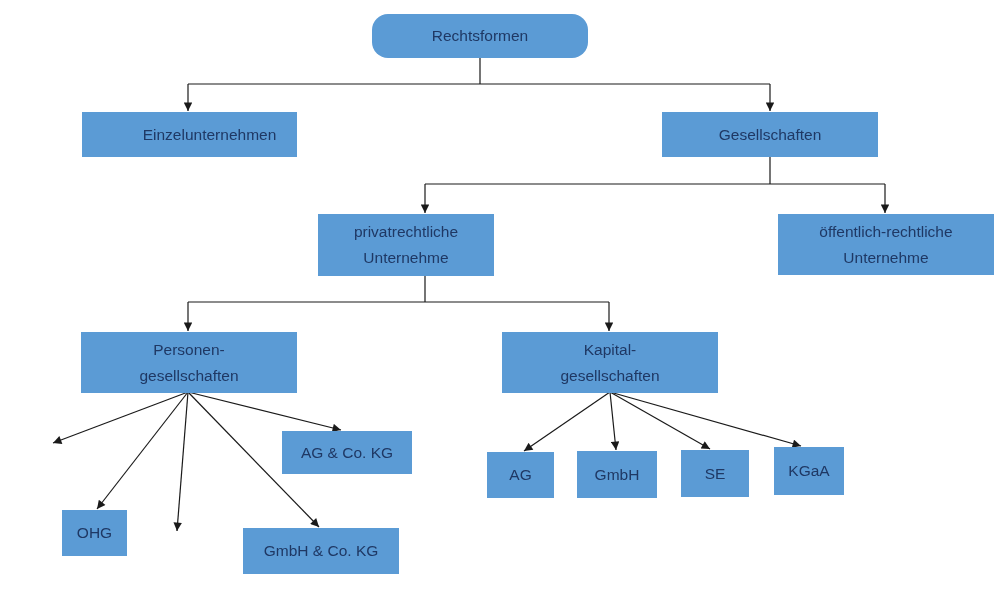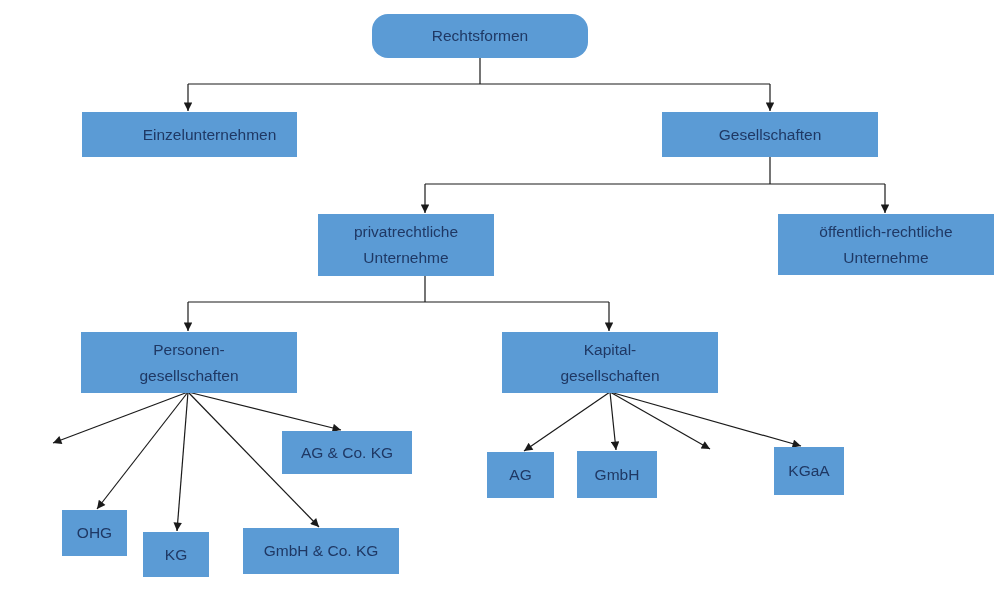--- a/index.html
+++ b/index.html
@@ -96,26 +96,26 @@
 
   <div class="node" style="left:81px; top:332px; width:216px; height:61px;">Personen-
 gesellschaften</div>
 
   <div class="node" style="left:502px; top:332px; width:216px; height:61px;">Kapital-
 gesellschaften</div>
 
 
   <div class="node" style="left:62px; top:510px; width:65px; height:46px;">OHG</div>
 
-  <div class="node" style="left:143px; top:532px; width:66px; height:45px;">KG</div>
 
   <div class="node" style="left:243px; top:528px; width:156px; height:46px;">GmbH &amp; Co. KG</div>
 
   <div class="node" style="left:282px; top:431px; width:130px; height:43px;">AG &amp; Co. KG</div>
 
   <div class="node" style="left:487px; top:452px; width:67px; height:46px;">AG</div>
 
   <div class="node" style="left:577px; top:451px; width:80px; height:47px;">GmbH</div>
 
+  <div class="node" style="left:681px; top:450px; width:68px; height:47px;">SE</div>
 
   <div class="node" style="left:774px; top:447px; width:70px; height:48px;">KGaA</div>
 
 </div>
 
 </body></html>

